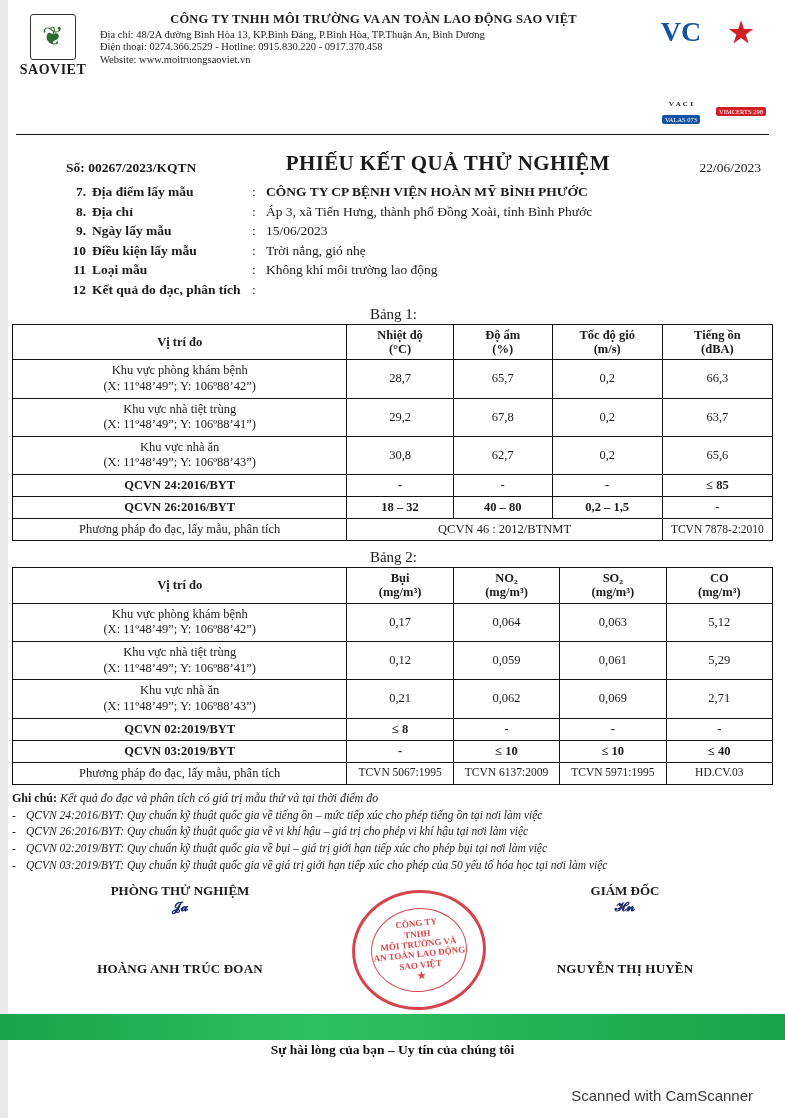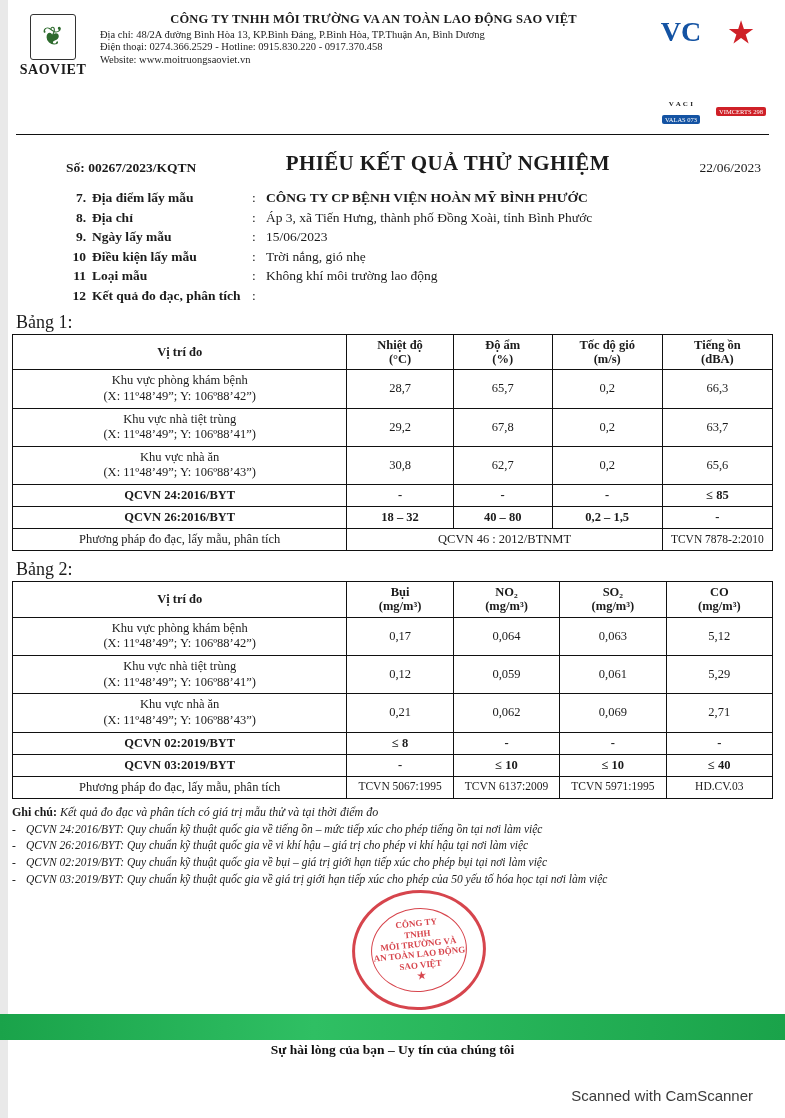--- a/index.html
+++ b/index.html
@@ -46,40 +46,40 @@
   .cert-badge {
     font-size:6.5px; color:#fff; background:#1453a3;
     display:inline-block; padding:1px 3px; margin-top:1px; border-radius:2px;
   }
   .cert-badge.red { background:#cf2027; }
   .hr-main { border:0; border-top:1.6px solid #111; margin:4px 16px 0 16px; }
 
   
   .title-row {
     display:flex; align-items:flex-end; justify-content:space-between;
-    margin:16px 24px 14px 66px;
+    margin:16px 24px 8px 66px;
   }
   .doc-no { font-size:13.5px; font-weight:bold; white-space:nowrap; }
   .doc-title {
     font-size:21px; font-weight:bold; letter-spacing:.4px;
     text-align:center; flex:1;
   }
   .doc-date { font-size:13.5px; white-space:nowrap; }
 
   
   .meta { margin:6px 24px 0 66px; }
   .meta-row { display:flex; align-items:baseline; font-size:13.5px; margin-bottom:3.5px; }
   .meta-idx { width:20px; text-align:right; font-weight:bold; margin-right:6px; }
   .meta-label { width:160px; font-weight:bold; }
   .meta-colon { width:14px; }
   .meta-value { flex:1; }
   .meta-value.bold { font-weight:bold; }
 
   
-  .tbl-caption { font-size:18px; margin:8px 0 1px 16px; }
+  .tbl-caption { font-size:15px; margin:8px 0 1px 2px;text-align:center; }
   table.data {
     border-collapse:collapse; width:calc(100% - 24px);
     margin:0 12px; font-size:12.5px; table-layout:fixed;
   }
   table.data th, table.data td {
     border:1px solid #111; padding:3px 4px; text-align:center; vertical-align:middle;
   }
   table.data th { font-weight:bold; line-height:1.15; }
   .cell-loc { text-align:center; line-height:1.25; }
   .cell-loc .l1 { display:block; }
@@ -416,20 +416,36 @@
     <div class="note-item">
       <span class="note-dash">-</span>
       <span>QCVN 02:2019/BYT: Quy chuẩn kỹ thuật quốc gia về bụi – giá trị giới hạn tiếp xúc cho phép bụi tại nơi làm việc</span>
     </div>
     <div class="note-item">
       <span class="note-dash">-</span>
       <span>QCVN 03:2019/BYT: Quy chuẩn kỹ thuật quốc gia về giá trị giới hạn tiếp xúc cho phép của 50 yếu tố hóa học tại nơi làm việc</span>
     </div>
   </div>
 
+  <div class="sign-row">
+    <div class="sign-col">
+      <div>PHÒNG THỬ NGHIỆM</div>
+      <div class="sign-space">
+        <span class="sign-scribble">𝓙𝓪</span>
+      </div>
+      <div class="sign-name">HOÀNG ANH TRÚC ĐOAN</div>
+    </div>
+    <div class="sign-col">
+      <div>GIÁM ĐỐC</div>
+      <div class="sign-space">
+        <span class="sign-scribble">𝓗𝓷</span>
+      </div>
+      <div class="sign-name">NGUYỄN THỊ HUYỀN</div>
+    </div>
+  </div>
 
   <div class="stamp">
     <div class="stamp-inner">
       <span>CÔNG TY</span>
       <span>TNHH</span>
       <span>MÔI TRƯỜNG VÀ</span>
       <span>AN TOÀN LAO ĐỘNG</span>
       <span>SAO VIỆT</span>
       <span class="stamp-star">★</span>
     </div>

